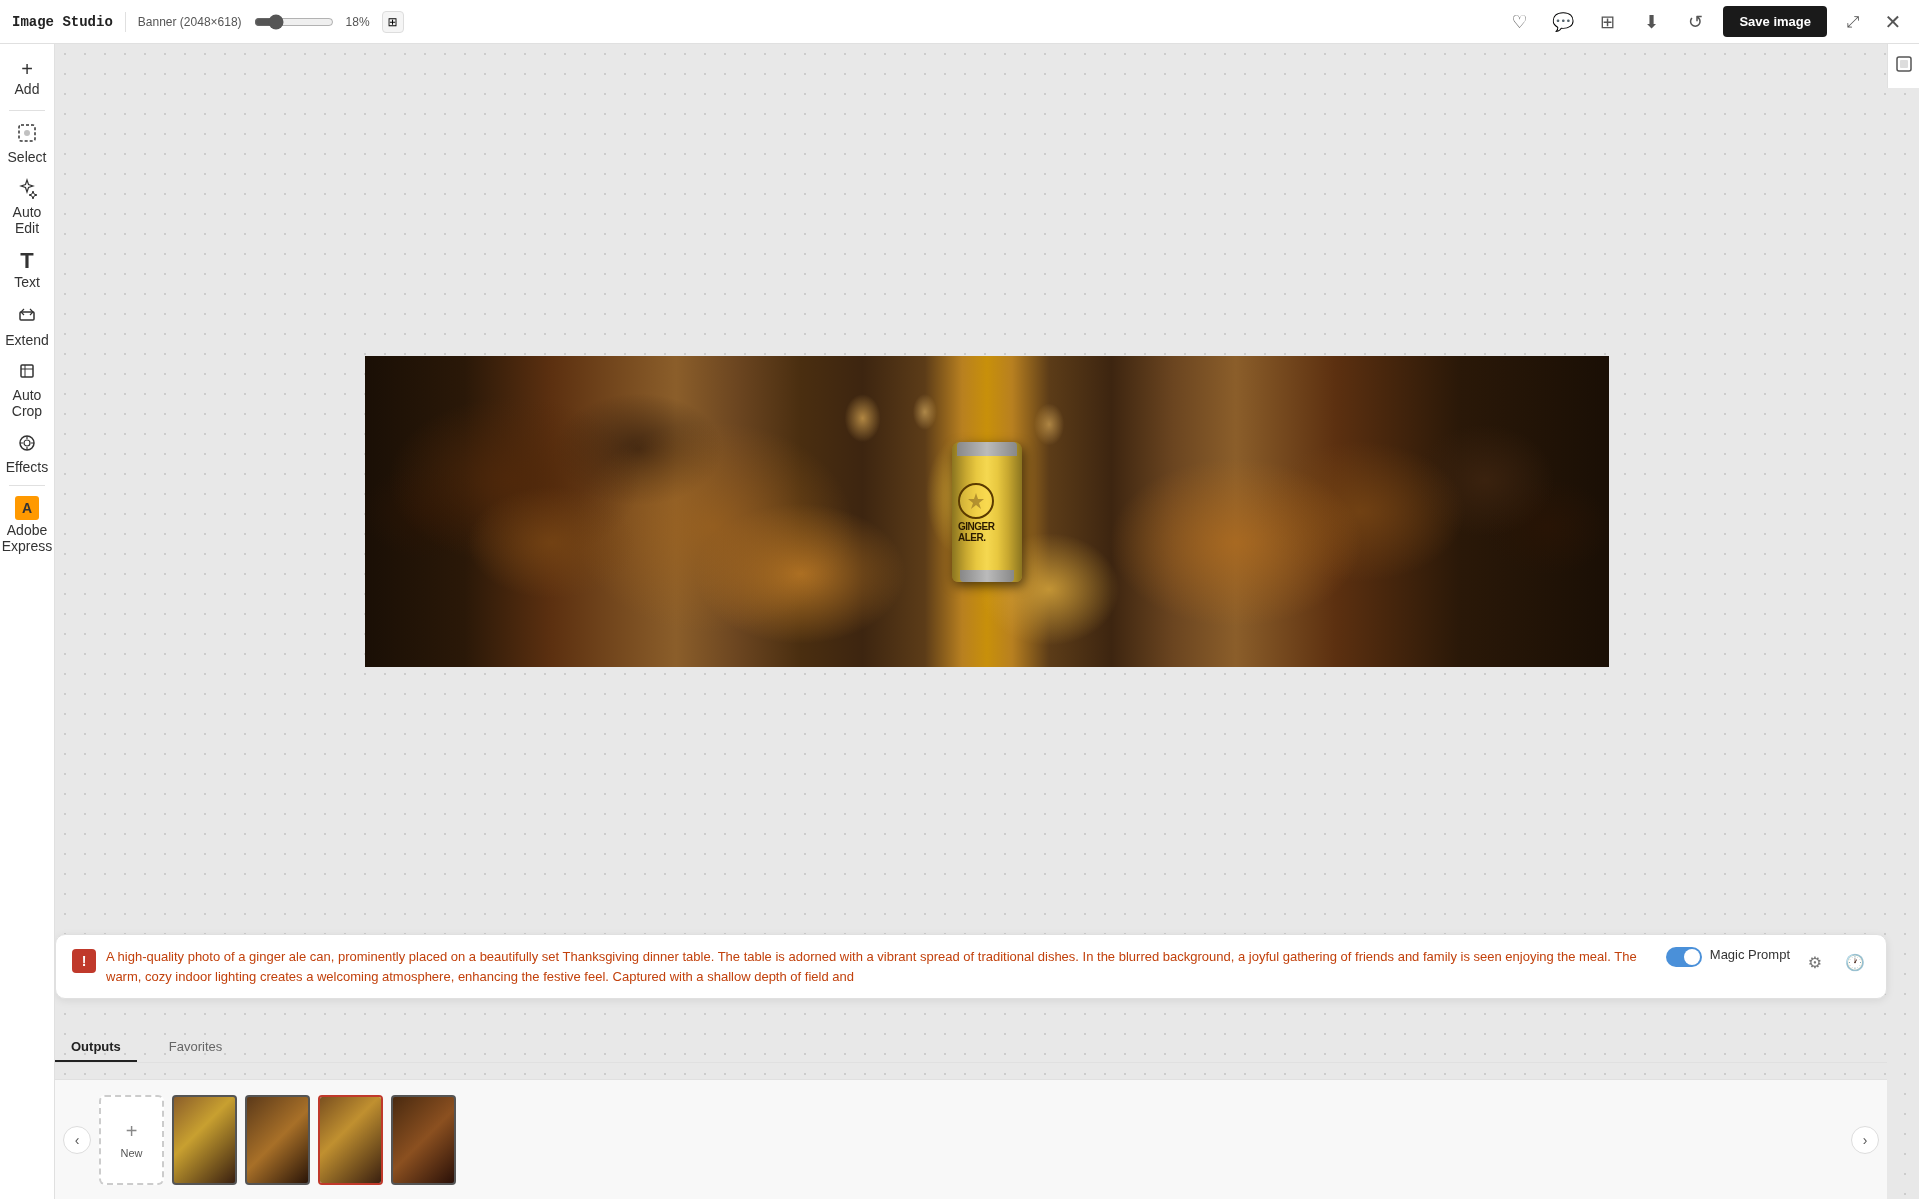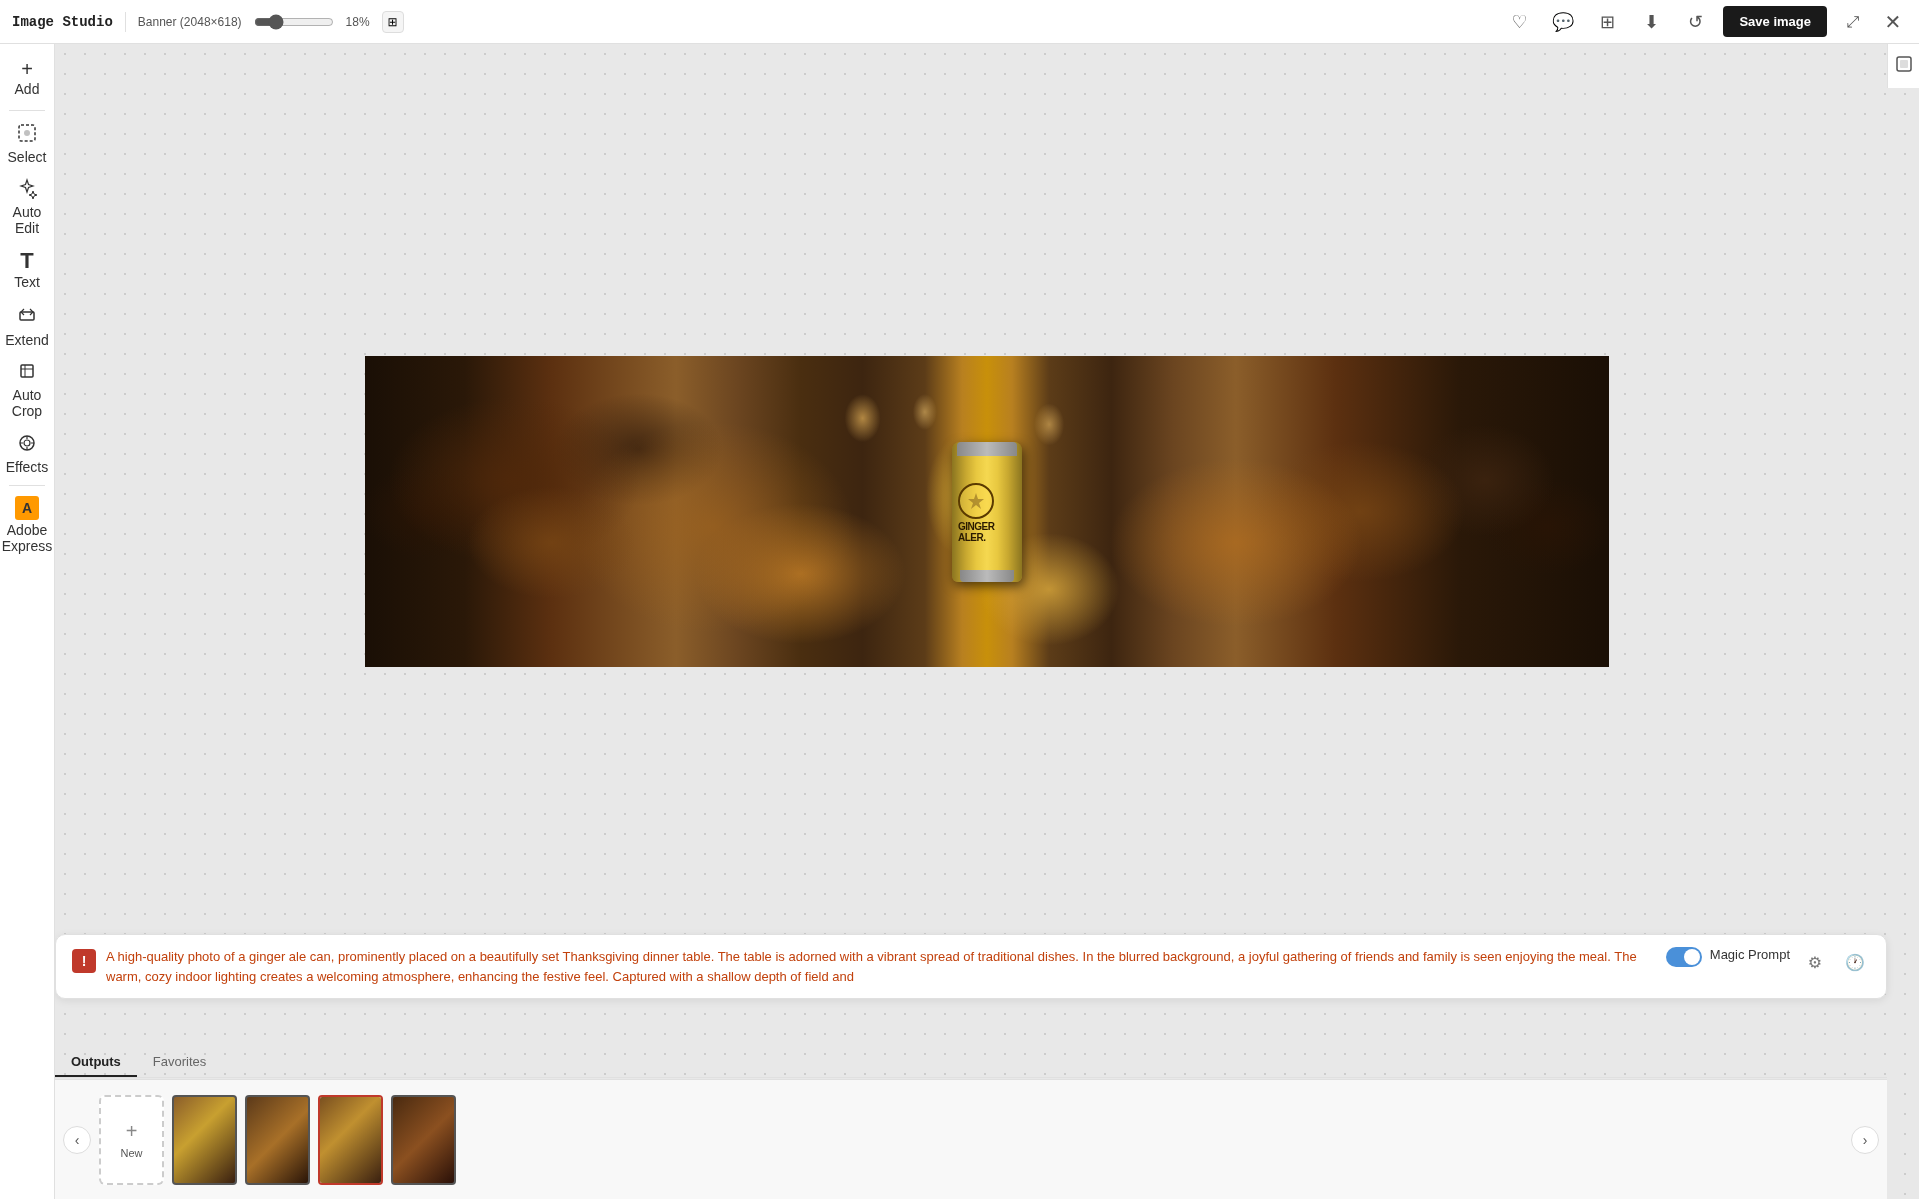--- a/index.html
+++ b/index.html
@@ -175,21 +175,21 @@
       cursor: pointer; display: flex; align-items: center; justify-content: center;
       color: #777; font-size: 16px; border-radius: 4px;
     }
 
     
     #outputs-area {
       position: fixed; bottom: 120px; left: 55px; right: 32px;
       z-index: 80;
     }
     #outputs-tabs {
-      display: flex; gap: 0; border-bottom: 1px solid #e0e0e0; margin-bottom: 1px;
+      display: flex; gap: 16px; border-bottom: 1px solid #e0e0e0; margin-bottom: 16px;
       background: transparent;
     }
     .output-tab {
       padding: 6px 16px; font-size: 13px; color: #666; cursor: pointer;
       border: none; background: transparent; border-bottom: 2px solid transparent;
     }
     .output-tab.active { color: #222; font-weight: 600; border-bottom: 2px solid #222; }
 
     
     #thumbnails-strip {

